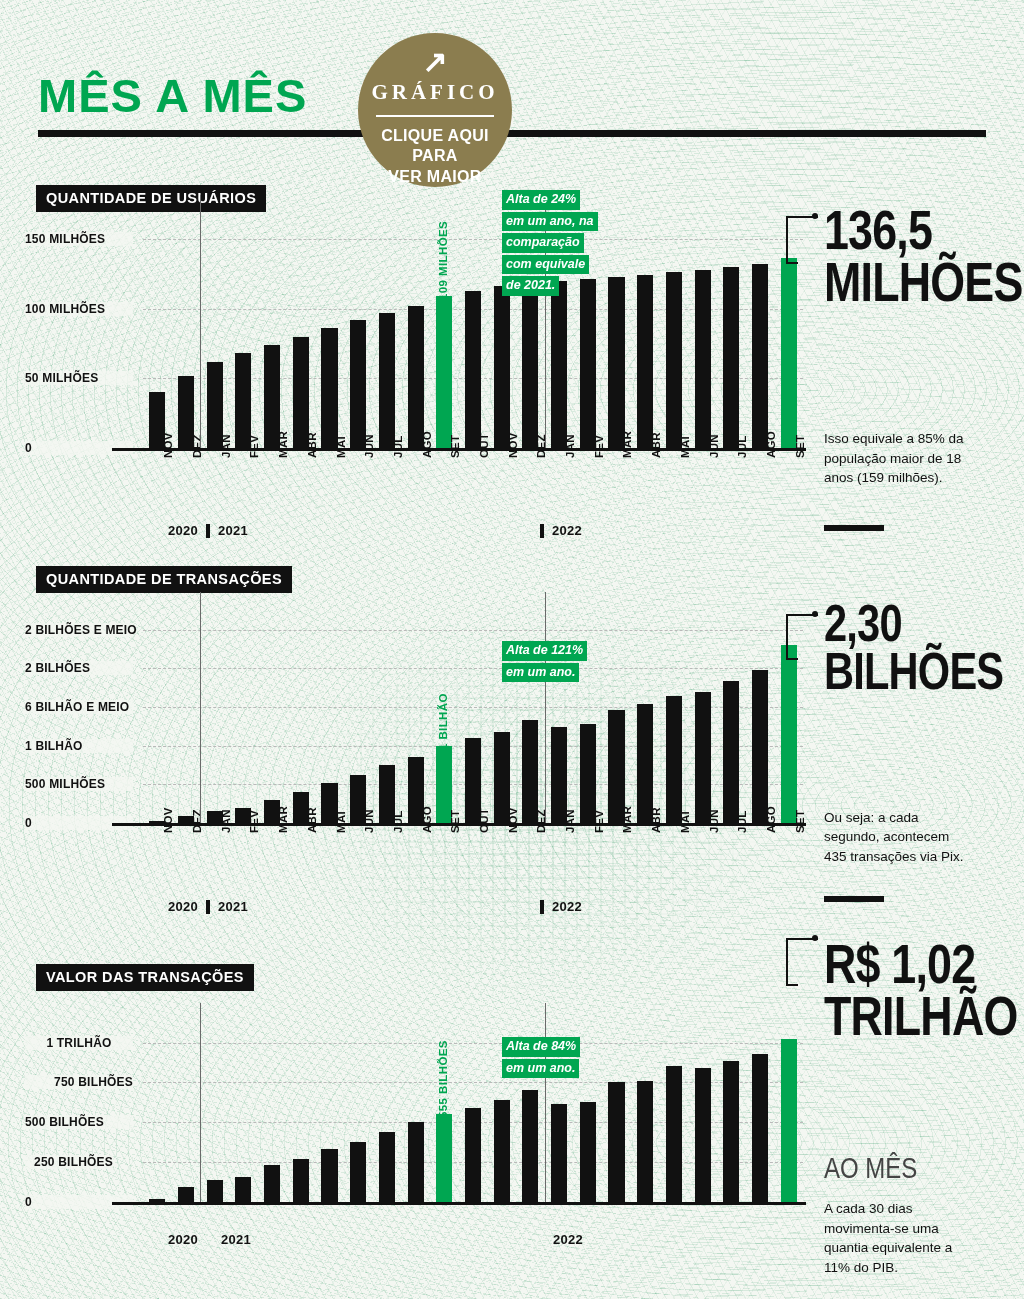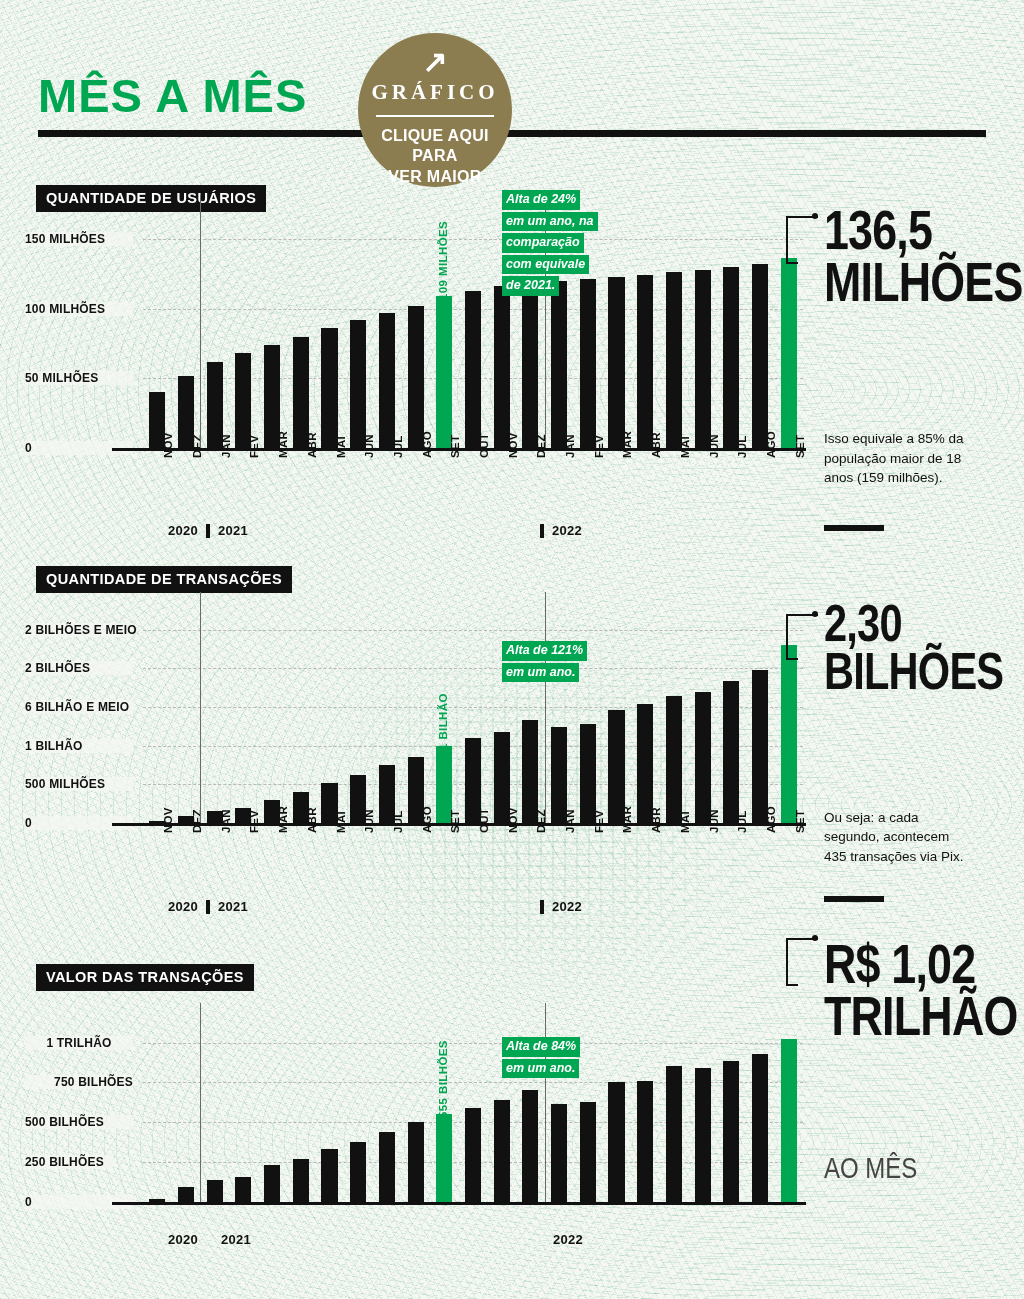--- a/index.html
+++ b/index.html
@@ -330,21 +330,21 @@
   <div class="section" id="sec2" style="top:920px;height:379px;">
     <div class="sec-title" style="top:21px;margin-top:23px;">VALOR DAS TRANSAÇÕES</div>
     <div class="plot" id="plot2" style="left:143px; top:113px; width:660px; height:169px;">
         <div class="gridline" style="left: 0px; top: 9.56604px; width: 660px;"></div>
         <div class="ylab" style="top: 9.56604px; right: 670px; text-align: center; left: -118px;">1 TRILHÃO</div>
         <div class="gridline" style="left: 0px; top: 49.4245px; width: 660px;"></div>
         <div class="ylab" style="top: 49.4245px; right: 670px; text-align: right; left: -118px;">750 BILHÕES</div>
         <div class="gridline" style="left: 0px; top: 89.283px; width: 660px;"></div>
         <div class="ylab" style="top: 89.283px; right: 670px; text-align: left; left: -118px;">500 BILHÕES</div>
         <div class="gridline" style="left: 0px; top: 129.142px; width: 660px;"></div>
-        <div class="ylab" style="top: 129.142px; right: 690px; text-align: left; left: -118px;">250 BILHÕES</div>
+        <div class="ylab" style="top: 129.142px; right: 690px; text-align: right; left: -118px;">250 BILHÕES</div>
         <div class="ylab" style="top: 169px; right: 670px; text-align: left; left: -118px;">0</div>
         <div class="axis" style="left: -31px; top: 169px; width: 694px;"></div>
         <div class="bar" style="left: 6.31304px; width: 16.0696px; height: 2.86981px;"></div>
         <div class="bar" style="left: 35.0087px; width: 16.0696px; height: 15.1462px;"></div>
         <div class="bar" style="left: 63.7043px; width: 16.0696px; height: 22.3208px;"></div>
         <div class="bar" style="left: 92.4px; width: 16.0696px; height: 25.5094px;"></div>
         <div class="bar" style="left: 121.096px; width: 16.0696px; height: 37.467px;"></div>
         <div class="bar" style="left: 149.791px; width: 16.0696px; height: 43.0472px;"></div>
         <div class="bar" style="left: 178.487px; width: 16.0696px; height: 52.6132px;"></div>
         <div class="bar" style="left: 207.183px; width: 16.0696px; height: 59.7877px;"></div>
@@ -373,20 +373,21 @@
     <div class="callout" id="call2" style="left:502px; top:116px;">
         <div><span>Alta de 84%</span></div>
         <div><span>em um ano.</span></div>
       </div>
     <div class="side" style="left:824px; top:18px;">
       <div class="bignum big">
         <div>R$ 1,02</div>
         <div>TRILHÃO</div>
       </div>
       <div class="aomes" style="margin-top:112px;">AO MÊS</div>
+      <div class="desc" style="margin-top:16px;">A cada 30 dias movimenta-se uma quantia equivalente a 11% do PIB.</div>
     </div>
     <div class="leader" style="left:786px; top:18px; width:32px; height:46px;">
       <div class="lh"></div>
         <div class="ldot"></div>
       <div class="lv" style="height:46px;"></div>
       <div class="lfoot" style="top:46px;"></div>
     </div>
     <div class="seprule" style="position:absolute;left:824px;top:-24px;width:60px;height:6px;background:#111;"></div>
   </div>
 

